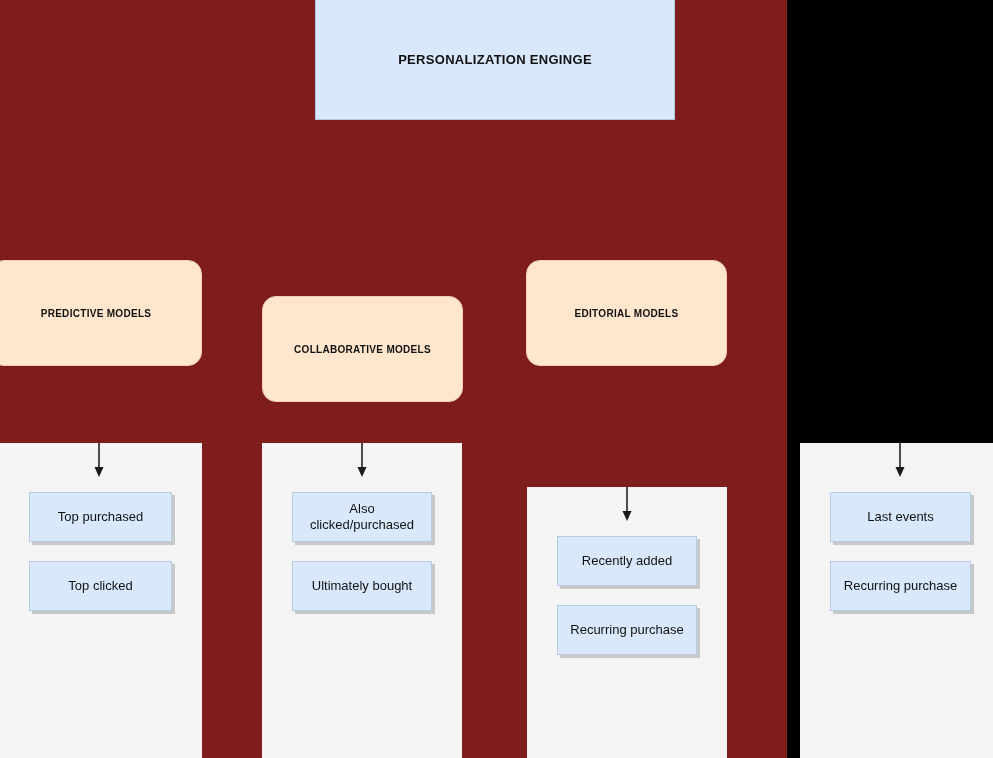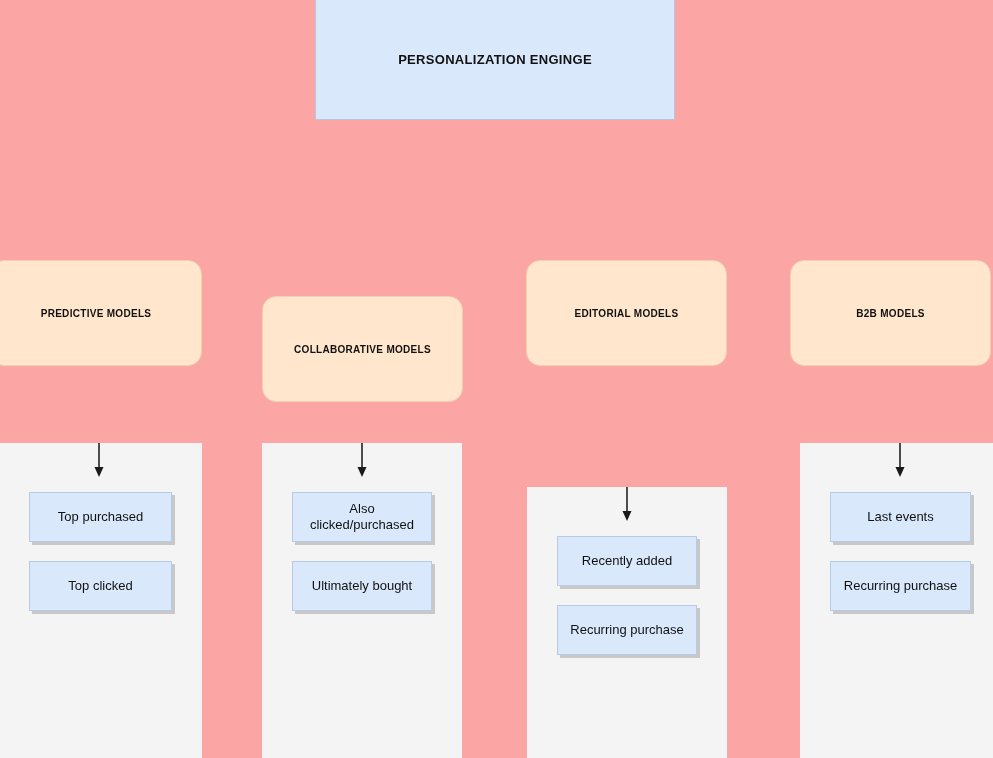--- a/index.html
+++ b/index.html
@@ -10,23 +10,23 @@
   }
   body {
     width: 993px;
     height: 758px;
     overflow: hidden;
     font-family: "Liberation Sans", sans-serif;
     position: relative;
   }
   #canvas {
     position: relative;
-    width: 993px;
+    width: 787px;
     height: 758px;
-    background: #fca5a5;
+    background: #7f1d1d;
   }
 
   
   .engine-box {
     position: absolute;
     left: 315px;
     top: -2px;
     width: 360px;
     height: 122px;
     background: #dae8fc;
@@ -126,23 +126,20 @@
   </div>
 
   <div class="model-box" style="left:262px; width:201px;margin-top:36px;">
     <span class="model-label">COLLABORATIVE MODELS</span>
   </div>
 
   <div class="model-box" style="left:526px; width:201px;">
     <span class="model-label">EDITORIAL MODELS</span>
   </div>
 
-  <div class="model-box" style="left:790px; width:201px;">
-    <span class="model-label">B2B MODELS</span>
-  </div>
 
   <div class="column-panel" style="left:262px; width:200px;">
     <div class="arrow" style="left:93px;">
       <svg width="14" height="36" viewBox="0 0 14 36">
         <line x1="7" y1="0" x2="7" y2="27" stroke="#4d4d4d" stroke-width="2"></line>
         <polygon points="7,34 2.5,24 11.5,24" fill="#1a1a1a"></polygon>
       </svg>
     </div>
     <div class="item-stack">
       <div class="item-box">

